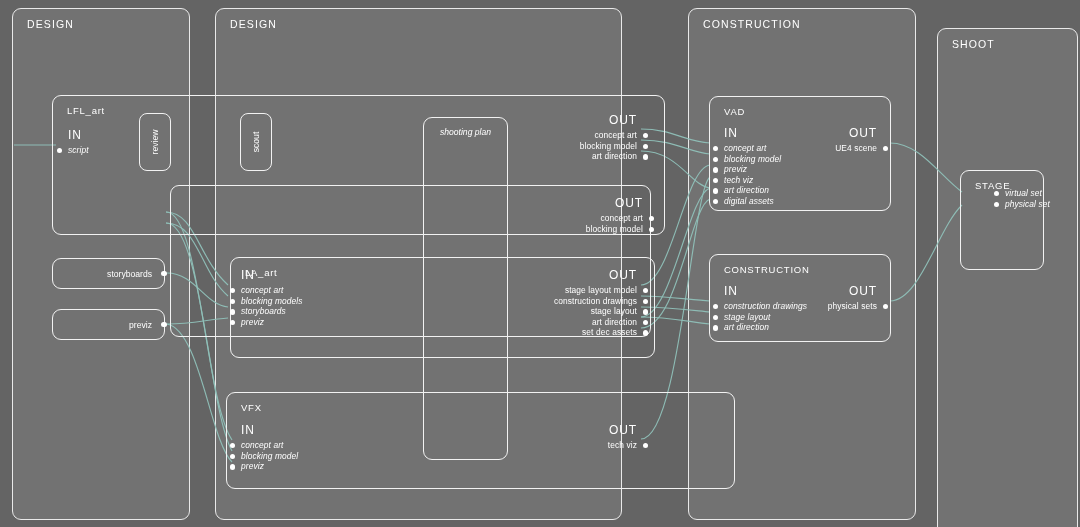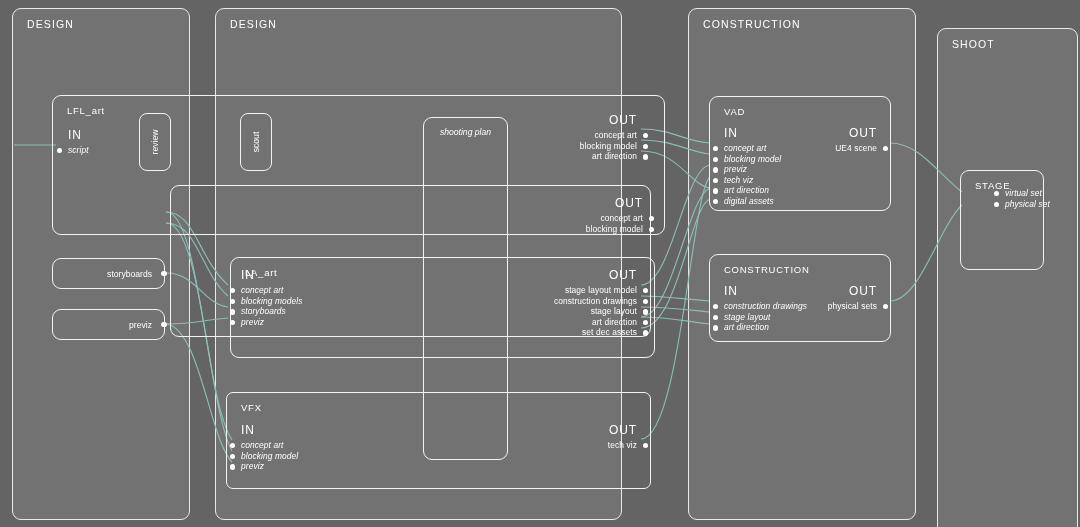--- a/index.html
+++ b/index.html
@@ -317,21 +317,21 @@
     <div class="port">
       <i class="dot"></i>
       <span>art direction</span>
     </div>
     <div class="port">
       <i class="dot"></i>
       <span>set dec assets</span>
     </div>
   </div>
 
-  <div class="node" style="left:226px;top:392px;width:425px;height:97px;border-radius:7px;">
+  <div class="node" style="left:226px;top:392px;width:509px;height:97px;">
     <div class="node-title">VFX</div>
   </div>
   <div class="ports in" style="left:230px;top:423px;">
     <div class="ports-head">IN</div>
     <div class="port">
       <i class="dot"></i>
       <span>concept art</span>
     </div>
     <div class="port">
       <i class="dot"></i>

